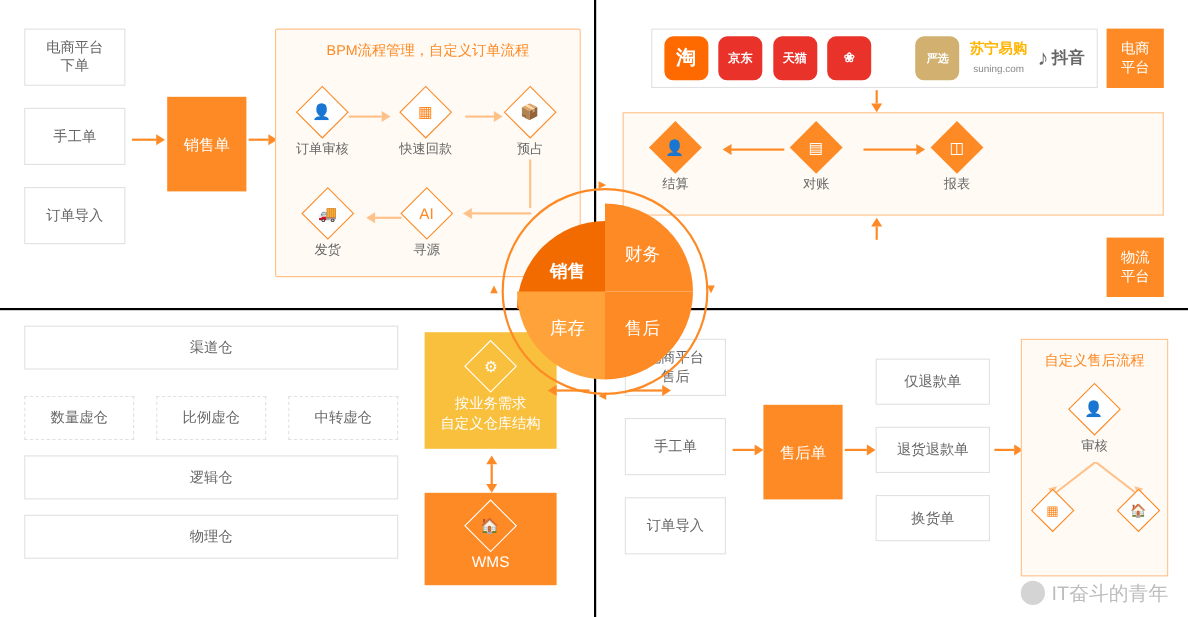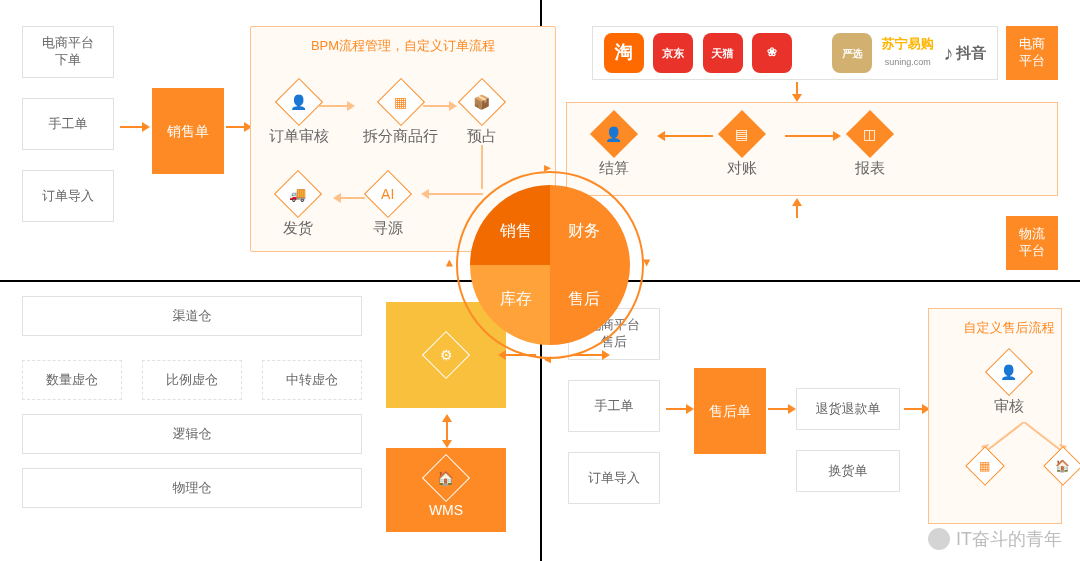--- a/index.html
+++ b/index.html
@@ -16,35 +16,35 @@
   }
   *{box-sizing:border-box;margin:0;padding:0;font-family:"Helvetica Neue",Arial,"PingFang SC","Microsoft YaHei",sans-serif;}
   html,body{width:1080px;height:561px;background:#fff;}
   #stage{position:relative;width:1080px;height:561px;background:#fff;}
   .quad{position:absolute;}
   
   .thin-box{border:1px solid var(--grey-line);color:var(--grey-text);font-size:13px;display:flex;align-items:center;justify-content:center;text-align:center;line-height:1.3;}
   .dash-box{border:1px dashed var(--grey-line);color:var(--grey-text);font-size:13px;display:flex;align-items:center;justify-content:center;}
   .orange-box{background:var(--orange);color:#fff;font-size:14px;display:flex;align-items:center;justify-content:center;text-align:center;line-height:1.3;}
   .light-border{border:1px solid var(--orange-line);background:#fffaf4;}
-  .node-label{font-size:15px;color:var(--grey-text);text-align:center;}
+  .node-label{font-size:12px;color:var(--grey-text);text-align:center;}
   .hex{width:34px;height:34px;background:#fff;border:1.5px solid var(--orange);transform:rotate(45deg);display:flex;align-items:center;justify-content:center;}
   .hex-fill{width:34px;height:34px;background:var(--orange);transform:rotate(45deg);display:flex;align-items:center;justify-content:center;}
   .hex-fill.yellow{background:var(--yellow);}
   .hex-inner{transform:rotate(-45deg);color:var(--orange);font-size:14px;}
   .hex-fill .hex-inner{color:#fff;}
   .node{position:absolute;display:flex;flex-direction:column;align-items:center;gap:8px;}
   
   #hline{position:absolute;top:280px;left:0;width:1080px;height:2px;background:#000;}
   #vline{position:absolute;left:540px;top:0;width:2px;height:561px;background:#000;}
   
   #center{position:absolute;left:470px;top:185px;width:160px;height:160px;border-radius:50%;overflow:visible;z-index:5;}
   #ring{position:absolute;left:-14px;top:-14px;width:188px;height:188px;border:2px solid var(--orange);border-radius:50%;}
   .seg{position:absolute;width:80px;height:80px;display:flex;align-items:center;justify-content:center;color:#fff;font-size:16px;font-weight:500;}
-  .s1{left:0;top:0;background:var(--orange-dark);border-top-left-radius:80px;}
+  .s1{left:0;top:16px;background:var(--orange-dark);border-top-left-radius:80px;font-weight:bold;}
   .s2{left:80px;top:0;background:var(--orange);border-top-right-radius:80px;}
   .s3{left:0;top:80px;background:#ffa23a;border-bottom-left-radius:80px;}
   .s4{left:80px;top:80px;background:var(--orange);border-bottom-right-radius:80px;}
   .s1 span{margin-left:12px;margin-top:12px;} .s2 span{margin-right:12px;margin-top:12px;}
   .s3 span{margin-left:12px;margin-bottom:12px;} .s4 span{margin-right:12px;margin-bottom:12px;}
   
   .ring-arr{position:absolute;color:var(--orange);font-size:14px;}
   
   .arr{position:absolute;display:flex;align-items:center;}
   .arr .sh{height:2px;background:var(--orange-line);}
@@ -82,34 +82,34 @@
     <div class="arr r solid" style="left:108px;top:104px;">
         <div class="sh" style="width:22px;"></div>
         <div class="hd"></div>
       </div>
     <div class="orange-box" style="position:absolute;left:140px;top:70px;width:72px;height:86px;">销售单</div>
     <div class="arr r solid" style="left:214px;top:104px;">
         <div class="sh" style="width:18px;"></div>
         <div class="hd"></div>
       </div>
 
-    <div class="light-border" style="position:absolute;left:238px;top:8px;width:306px;height:226px;border-radius:2px;">
+    <div class="light-border" style="position:absolute;left:238px;top:8px;width:278px;height:226px;border-radius:2px;">
       <div style="color:var(--orange);font-size:13px;text-align:center;margin-top:10px;">BPM流程管理，自定义订单流程</div>
 
       <div class="node" style="left:18px;top:58px;">
         <div class="hex">
             <div class="hex-inner">👤</div>
           </div>
         <div class="node-label">订单审核</div>
       </div>
       <div class="node" style="left:112px;top:58px;">
         <div class="hex">
             <div class="hex-inner">▦</div>
           </div>
-        <div class="node-label">拆分商品行</div>
+        <div class="node-label">快速回款</div>
       </div>
       <div class="node" style="left:214px;top:58px;">
         <div class="hex">
             <div class="hex-inner">📦</div>
           </div>
         <div class="node-label">预占</div>
       </div>
       <div class="node" style="left:30px;top:150px;">
         <div class="hex">
             <div class="hex-inner">🚚</div>
@@ -215,20 +215,22 @@
     <div class="dash-box" style="position:absolute;left:10px;top:64px;width:100px;height:40px;">数量虚仓</div>
     <div class="dash-box" style="position:absolute;left:130px;top:64px;width:100px;height:40px;">比例虚仓</div>
     <div class="dash-box" style="position:absolute;left:250px;top:64px;width:100px;height:40px;">中转虚仓</div>
     <div class="thin-box" style="position:absolute;left:10px;top:118px;width:340px;height:40px;">逻辑仓</div>
     <div class="thin-box" style="position:absolute;left:10px;top:172px;width:340px;height:40px;">物理仓</div>
 
     <div style="position:absolute;left:374px;top:6px;width:120px;height:106px;background:var(--yellow);color:#fff;display:flex;flex-direction:column;align-items:center;justify-content:center;gap:8px;">
       <div class="hex-fill yellow" style="border:1.5px solid #fff;">
           <div class="hex-inner">⚙</div>
         </div>
+      <div style="white-space:pre-line;font-size:13px;text-align:center;">按业务需求
+自定义仓库结构</div>
     </div>
 
     <div style="position:absolute;left:430px;top:118px;display:flex;flex-direction:column;align-items:center;">
       <div style="width:0;height:0;border-left:5px solid transparent;border-right:5px solid transparent;border-bottom:8px solid var(--orange);"></div>
       <div style="width:2px;height:18px;background:var(--orange);"></div>
       <div style="width:0;height:0;border-left:5px solid transparent;border-right:5px solid transparent;border-top:8px solid var(--orange);"></div>
     </div>
 
     <div class="orange-box" style="position:absolute;left:374px;top:152px;width:120px;height:84px;flex-direction:column;gap:6px;">
       <div class="hex-fill" style="border:1.5px solid #fff;">
@@ -247,29 +249,30 @@
     <div class="arr r solid" style="left:108px;top:108px;">
         <div class="sh" style="width:20px;"></div>
         <div class="hd"></div>
       </div>
     <div class="orange-box" style="position:absolute;left:136px;top:72px;width:72px;height:86px;">售后单</div>
     <div class="arr r solid" style="left:210px;top:108px;">
         <div class="sh" style="width:20px;"></div>
         <div class="hd"></div>
       </div>
 
+    <div class="thin-box" style="position:absolute;left:238px;top:30px;width:104px;height:42px;">仅退款单</div>
     <div class="thin-box" style="position:absolute;left:238px;top:92px;width:104px;height:42px;">退货退款单</div>
     <div class="thin-box" style="position:absolute;left:238px;top:154px;width:104px;height:42px;">换货单</div>
 
     <div class="arr r solid" style="left:346px;top:108px;">
         <div class="sh" style="width:18px;"></div>
         <div class="hd"></div>
       </div>
 
-    <div class="light-border" style="position:absolute;left:370px;top:12px;width:134px;height:216px;display:flex;flex-direction:column;align-items:center;padding-left:28px;">
+    <div class="light-border" style="position:absolute;left:370px;top:12px;width:134px;height:216px;display:flex;flex-direction:column;align-items:center;">
       <div style="color:var(--orange);font-size:13px;margin-top:10px;">自定义售后流程</div>
       <div class="node" style="position:static;margin-top:18px;">
         <div class="hex">
             <div class="hex-inner">👤</div>
           </div>
         <div class="node-label">审核</div>
       </div>
       <div style="position:relative;width:100%;height:70px;margin-top:6px;">
         <svg width="134" height="40" style="position:absolute;top:0;left:0;">
           <path d="M67 0 L28 30" stroke="var(--orange-line)" stroke-width="2" fill="none"></path>

